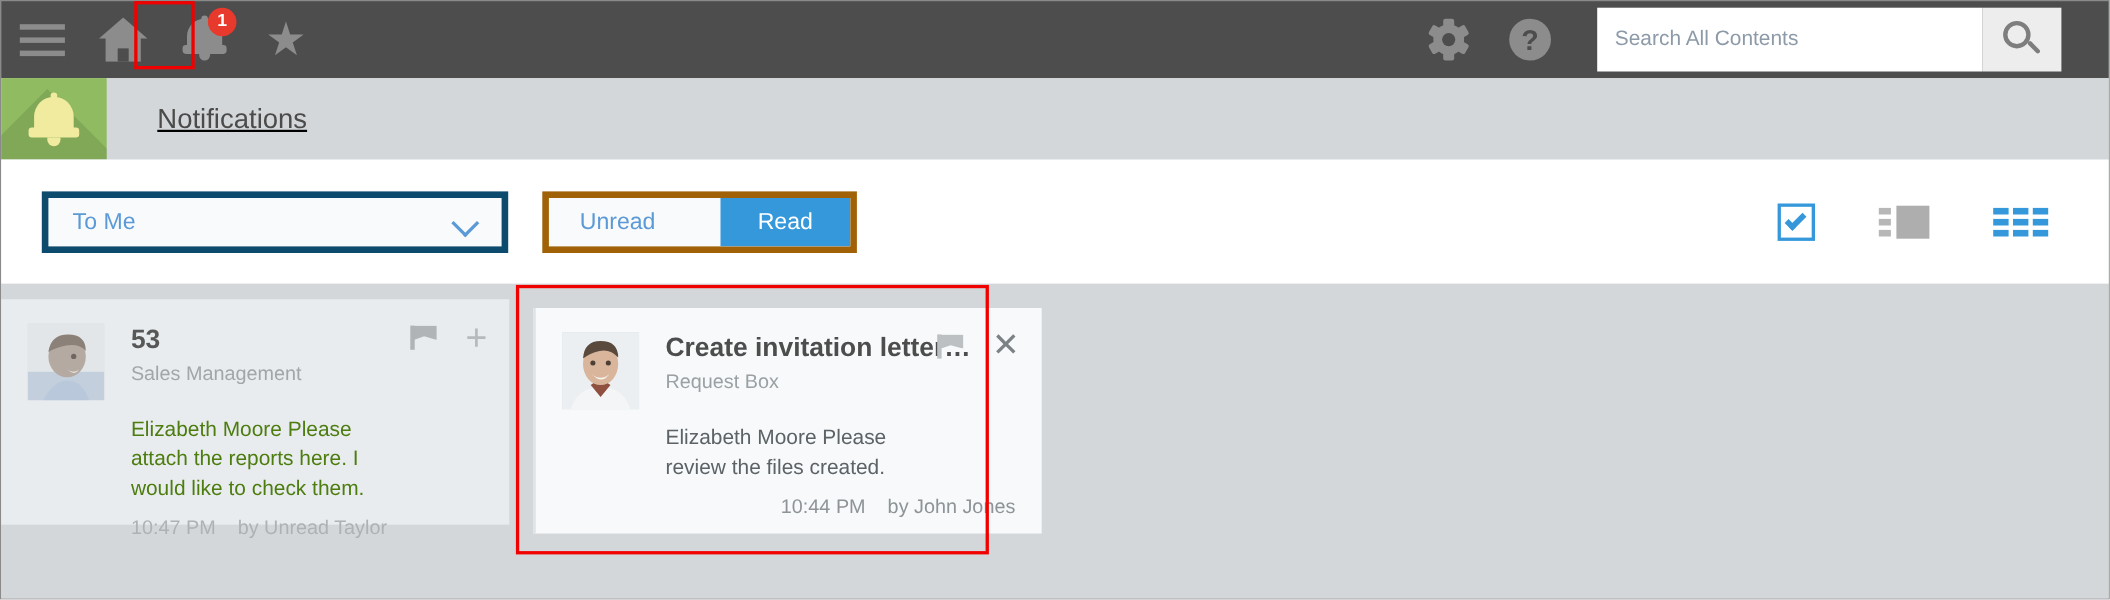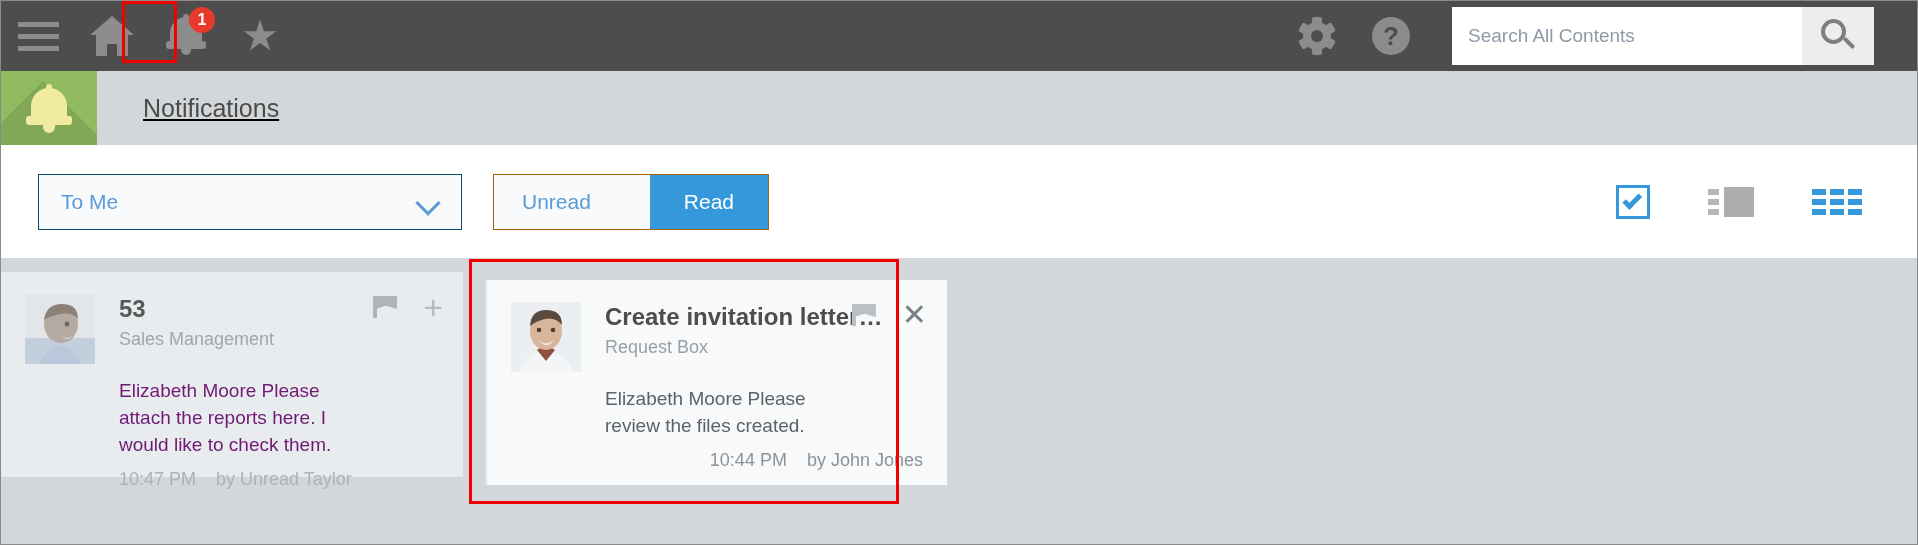--- a/index.html
+++ b/index.html
@@ -199,21 +199,21 @@
   .toolbar {
     position: absolute; left: 0; top: 144px;
     width: 1918px; height: 113px;
     background: #ffffff;
     display: flex; align-items: center;
   }
   .dropdown {
     margin-left: 37px;
     width: 424px; height: 56px;
     background: #f8fafb;
-    border: 1px solid #0c4a6e;
+    border: 6px solid #0c4a6e;
     display: flex; align-items: center;
     padding: 0 22px;
     cursor: pointer;
     gap: 12px;
   }
   .dropdown .dd-label {
     flex: 1; font-size: 21px; color: #5b9ad6;
   }
   .chev {
     width: 22px; height: 22px; position: relative;
@@ -222,21 +222,21 @@
     content: ""; position: absolute; left: 2px; top: 3px;
     width: 15px; height: 15px;
     border-right: 3px solid #5b9ad6;
     border-bottom: 3px solid #5b9ad6;
     transform: rotate(45deg);
   }
 
   .segmented {
     margin-left: 31px;
     display: flex; height: 56px;
-    border: 1px solid #a16207;
+    border: 6px solid #a16207;
     background: #f8fafb;
     overflow: hidden;
     justify-content: center;
   }
   .seg {
     min-width: 118px; padding: 0 28px;
     display: flex; align-items: center; justify-content: center;
     font-size: 21px; color: #5b9ad6; cursor: pointer;
   }
   .seg.active { background: #3498db; color: #ffffff; margin-left: 31px; }
@@ -315,21 +315,21 @@
   .plus-ico {
     font-size: 34px; line-height: 22px; color: #b6babd; cursor: pointer;
     font-weight: 300;
   }
   .close-ico {
     font-size: 30px; line-height: 22px; color: #7c8184; cursor: pointer;
     font-weight: 300;
   }
   .card-body {
     padding-left: 94px; padding-top: 13px;
-    font-size: 19px; line-height: 27px; color: #701a75;
+    font-size: 19px; line-height: 27px; color: #4d7c0f;
     max-width: 320px;
   }
   .card.second .card-body { color: #5c6266; }
   .card-meta {
     padding-left: 94px; padding-top: 11px;
     font-size: 18px; color: #aeb2b5;
   }
   .card.second .card-meta { color: #8d9397; text-align: right; }
   .card-meta .sep { display: inline-block; width: 10px; }
 

